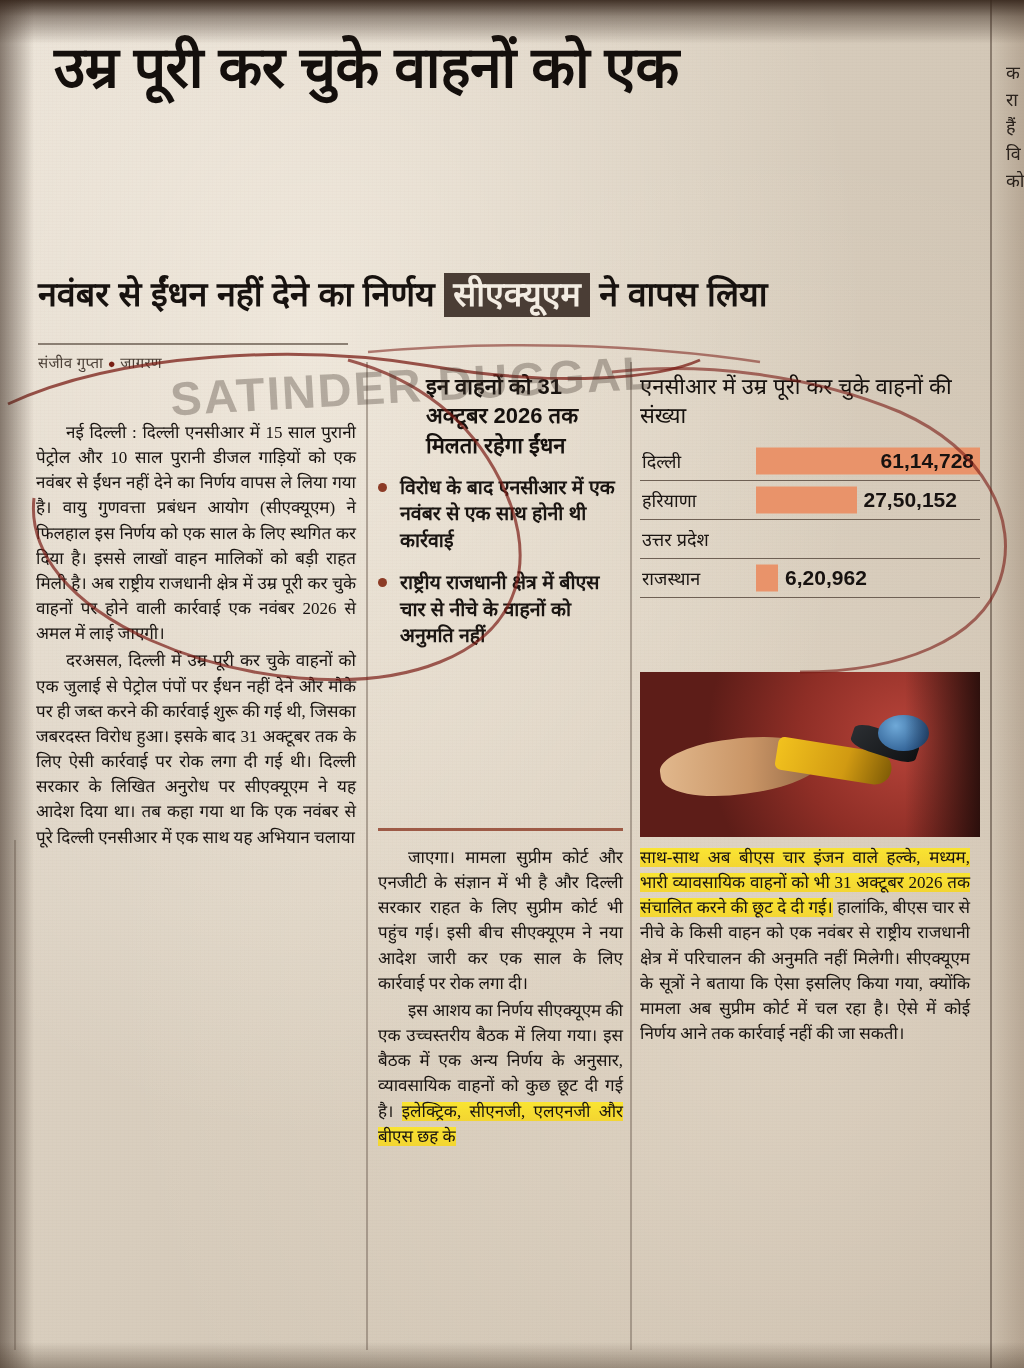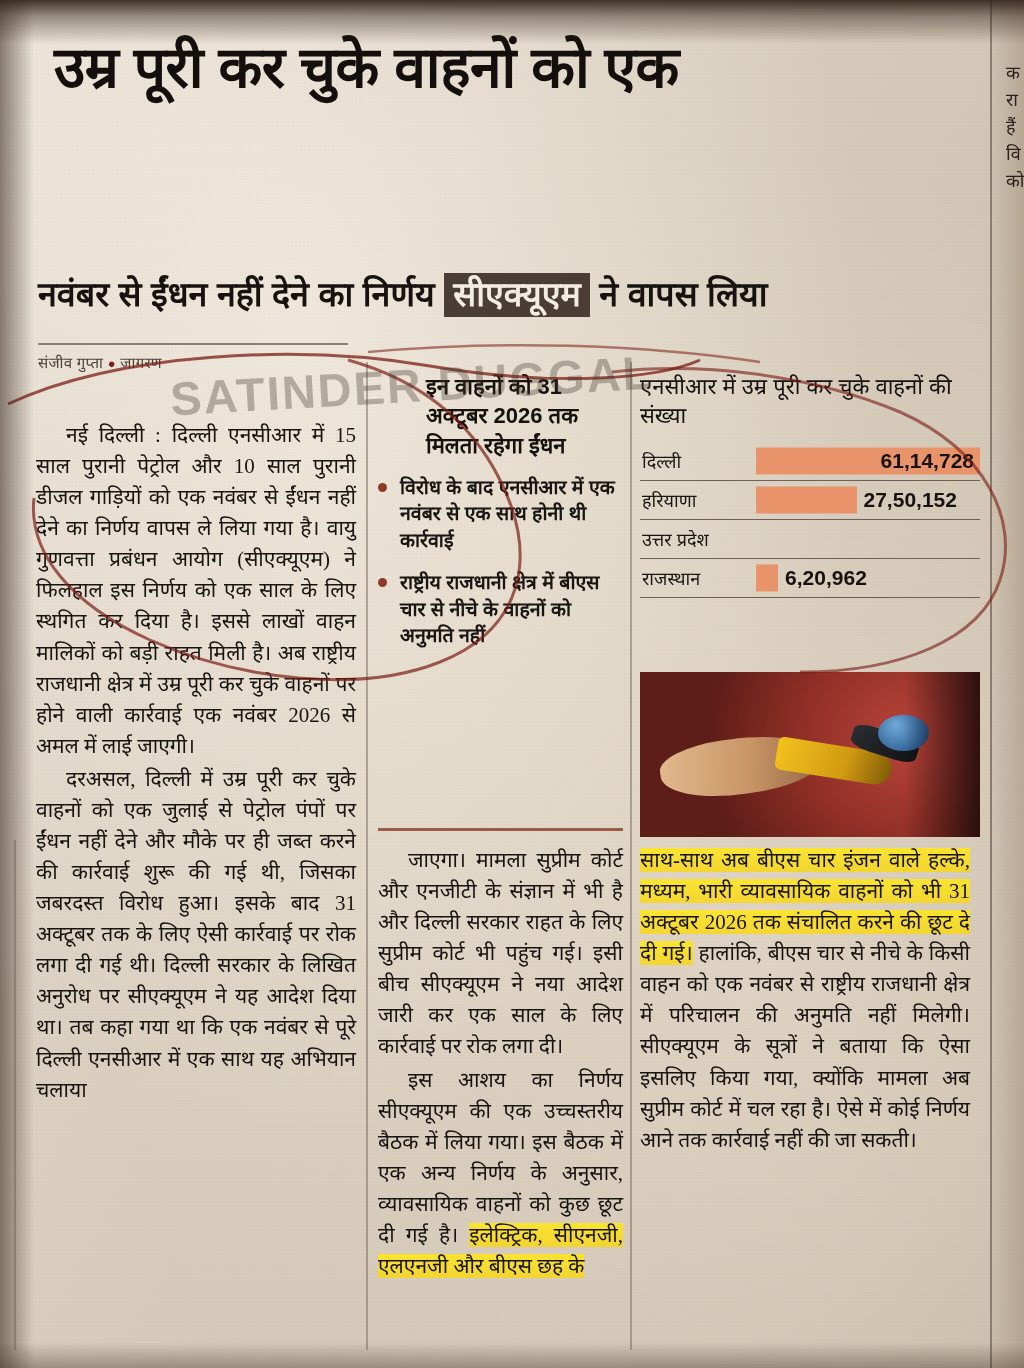--- a/index.html
+++ b/index.html
@@ -96,21 +96,21 @@
     position: absolute;
     background: #6b5e52;
     height: 2px;
   }
   #rule-top { left: 38px; top: 343px; width: 310px; opacity: .75; }
   #rule-mid { left: 378px; top: 828px; width: 245px; height: 3px; background: #8c3b26; opacity:.8; }
 
   
   .col {
     position: absolute;
-    font-size: 21px;
+    font-size: 17px;
     line-height: 1.48;
     text-align: justify;
     color: #181310;
   }
   .col p { margin: 0 0 2px 0; text-indent: 30px; }
   .col p.noindent { text-indent: 0; }
 
   #col1 { left: 36px; top: 420px; width: 320px; }
   #col2 { left: 378px; top: 845px; width: 245px; }
   #col3 { left: 640px; top: 845px; width: 330px; }

